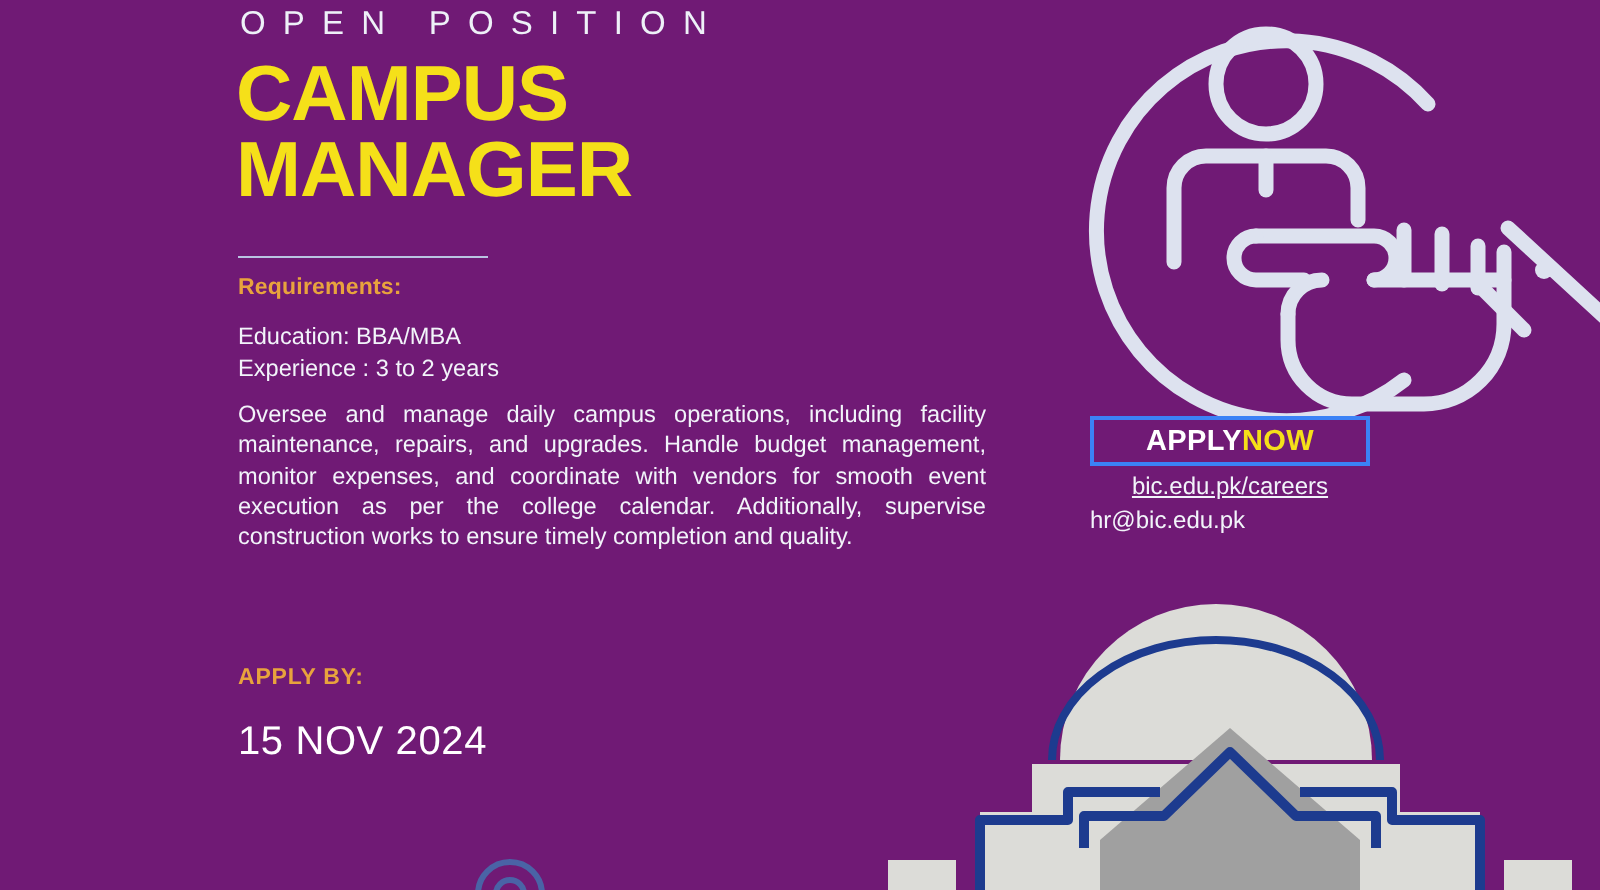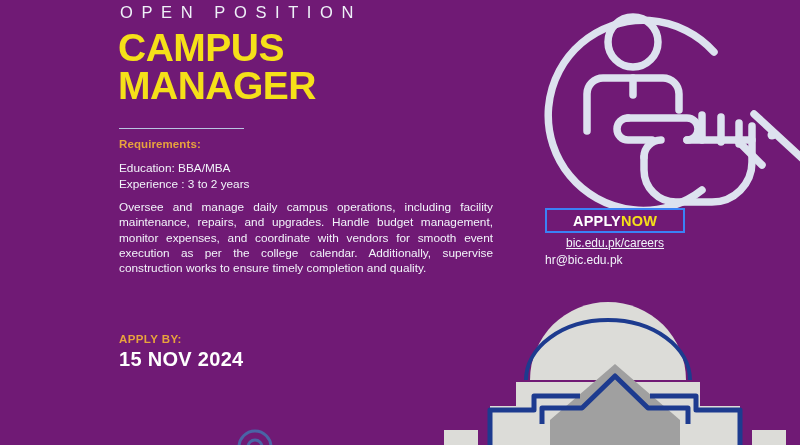--- a/index.html
+++ b/index.html
@@ -102,25 +102,25 @@
     left: 1px;
     top: 333px;
   }
   #apply-by-label {
     display: block;
     letter-spacing: 0.4px;
   }
   #apply-by-date {
     display: block;
     color: #ffffff;
-    font-weight: bold;
+    font-weight: normal;
     font-size: 20px;
     line-height: 24px;
     letter-spacing: 0.3px;
-    margin-top: 2px;
+    margin-top: 14px;
   }
 
   
   #click-icon {
     position: absolute;
     left: 516px;
     top: -6px;
     width: 290px;
     height: 215px;
   }

